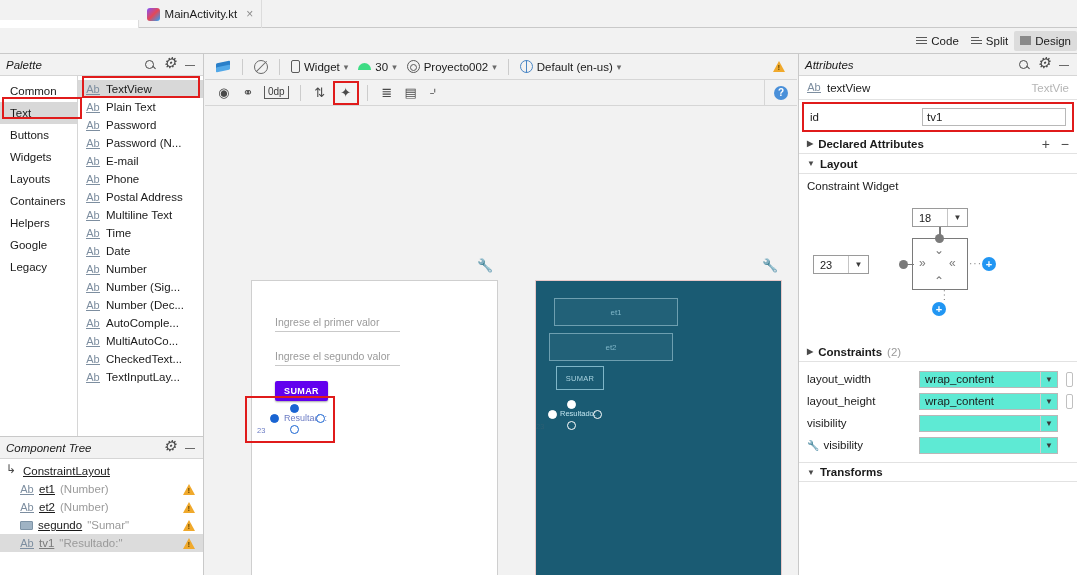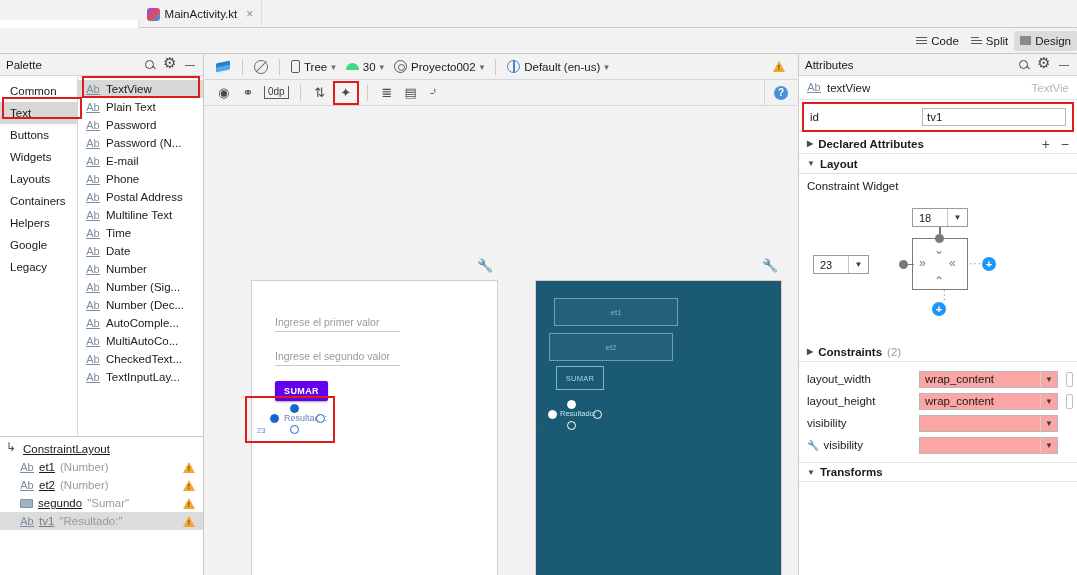--- a/index.html
+++ b/index.html
@@ -64,20 +64,21 @@
 
   
   .palette {
     position: absolute; left: 0; top: 54px; width: 204px; height: 382px;
     background: #ffffff; border-right: 1px solid #c9c9c9;
   }
   .panelhdr {
     height: 22px; background: #f2f2f2; border-bottom: 1px solid #d6d6d6;
     display: flex; align-items: center; padding: 0 6px; gap: 6px;
     font-size: 11.5px;
+    font-style: italic;
   }
   .panelhdr .ttl { flex: 1; }
   .hicon { width: 14px; height: 14px; display: inline-block; position: relative; }
   .i-search:before {
     content: ""; position: absolute; left: 2px; top: 2px;
     width: 7px; height: 7px; border: 1.4px solid #4a4a4a; border-radius: 50%;
   }
   .i-search:after {
     content: ""; position: absolute; left: 9px; top: 9px;
     width: 4px; height: 1.4px; background: #4a4a4a; transform: rotate(45deg);
@@ -341,21 +342,21 @@
   }
   .dotline { position: absolute; color: #8a8a8a; font-size: 10px; letter-spacing: 1px; }
   .conn { position: absolute; background: #7a7a7a; }
 
   .prow {
     height: 22px; display: flex; align-items: center; padding: 0 2px 0 8px;
     font-size: 11.5px; gap: 6px;
   }
   .prow .plbl { width: 106px; display: flex; align-items: center; gap: 4px; }
   .combo {
-    flex: 1; height: 17px; border: 1px solid #b8b8b8; background: #fca5a5;
+    flex: 1; height: 17px; border: 1px solid #b8b8b8; background: #5eead4;
     display: flex; align-items: center; padding-left: 5px; font-size: 11.5px;
   }
   .combo .cb {
     margin-left: auto; width: 17px; height: 100%;
     border-left: 1px solid #d0d0d0; display: flex; align-items: center;
     justify-content: center; font-size: 8px; color: #3a3a3a;
   }
   .pin {
     width: 7px; height: 15px; border: 1px solid #c0c0c0; border-radius: 2px;
     flex: none; margin-left: 2px; margin-right: 2px;
@@ -510,20 +511,25 @@
             <span>TextInputLay...</span>
           </div>
       </div>
     </div>
 
     <div class="selbox" style="left:2px; top:43px; width:80px; height:22px;"></div>
     <div class="selbox" style="left:82px; top:22px; width:118px; height:22px;"></div>
   </div>
 
   <div class="ctree">
+    <div class="panelhdr">
+      <span class="ttl">Component Tree</span>
+      <span class="hicon i-gear"></span>
+      <span class="hicon i-min"></span>
+    </div>
     <div class="ctbody">
       <div class="ctrow" style="padding-left:6px;">
         <span class="tri"></span>
         <span class="nm">ConstraintLayout</span>
       </div>
       <div class="ctrow" style="padding-left:20px;">
         <span class="ab">Ab</span>
         <span class="nm">et1</span>
         <span class="ty">(Number)</span>
         <span class="warn warnico"></span>
@@ -555,21 +561,21 @@
       <div class="tbitem">
         <span class="ic-layers"></span>
       </div>
       <div class="tbsep"></div>
       <div class="tbitem">
         <span class="ic-noblue"></span>
       </div>
       <div class="tbsep"></div>
       <div class="tbitem">
         <span class="ic-phone"></span>
-        <span>Tree</span>
+        <span>Widget</span>
         <span class="caret">▾</span>
       </div>
       <div class="tbitem">
         <span class="ic-android"></span>
         <span>30</span>
         <span class="caret">▾</span>
       </div>
       <div class="tbitem">
         <span class="ic-target"></span>
         <span>Proyecto002</span>

